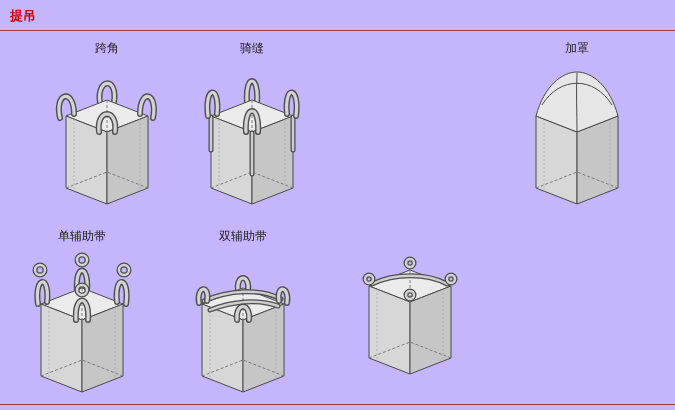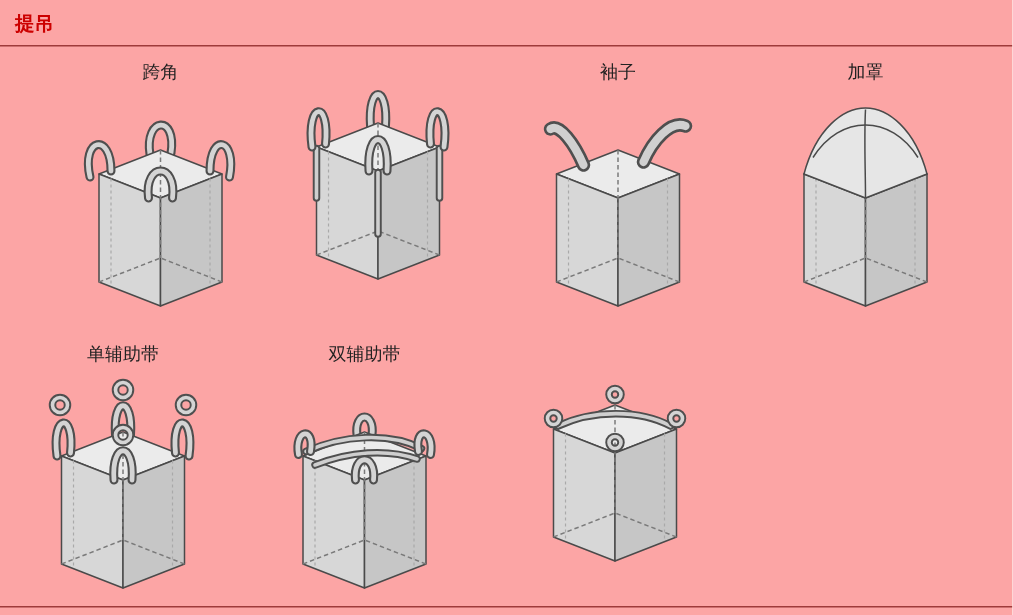--- a/index.html
+++ b/index.html
@@ -1,19 +1,19 @@
 <!DOCTYPE html>
 <html><head>
 <meta charset="utf-8">
 <style>
   html,body{margin:0;padding:0;background:#fff;}
   #page{
     position:relative;
     width:675px;height:410px;
-    background:#fca5a5;
+    background:#c4b5fd;
     font-family:"DejaVu Sans","Liberation Sans",sans-serif;
     overflow:hidden;
     text-decoration:underline;
   }
   .page-title{
     position:absolute;left:10px;top:7px;
     font-size:13px;font-weight:bold;color:#cc0000;
   }
   .rule{position:absolute;left:0;width:675px;height:1px;background:#9e3b3b;}
   .rule-top{top:30px;}
@@ -76,20 +76,21 @@
           <path class="tube-i" d="M8,60 C2,34 22,30 22,56"></path>
         <path class="tube-o" d="M88,56 C88,30 106,34 101,60"></path>
           <path class="tube-i" d="M88,56 C88,30 106,34 101,60"></path>
         <path class="tube-o" d="M47,74 C44,50 66,50 63,74"></path>
           <path class="tube-i" d="M47,74 C44,50 66,50 63,74"></path>
       </g>
     </svg>
   </figure>
 
   <figure class="item" style="left:192px;top:40px;">
+    <figcaption class="lbl">骑缝</figcaption>
     <svg class="diagram" viewBox="0 0 110 150">
       <g>
         <path class="tube-o" d="M50,44 C48,16 62,16 60,44"></path>
           <path class="tube-i" d="M50,44 C48,16 62,16 60,44"></path>
       </g>
       <use href="#bag-box"></use>
       <g>
         <path class="belt-o" d="M55,75 L55,116"></path>
           <path class="belt-i" d="M55,75 L55,116"></path>
         <path class="belt-o" d="M14,59 L14,92"></path>
@@ -101,32 +102,20 @@
         <path class="tube-o" d="M11,58 C7,28 23,26 20,56"></path>
           <path class="tube-i" d="M11,58 C7,28 23,26 20,56"></path>
         <path class="tube-o" d="M90,56 C87,26 103,28 99,58"></path>
           <path class="tube-i" d="M90,56 C87,26 103,28 99,58"></path>
         <path class="tube-o" d="M49,74 C47,46 63,46 61,74"></path>
           <path class="tube-i" d="M49,74 C47,46 63,46 61,74"></path>
       </g>
     </svg>
   </figure>
 
-  <figure class="item" style="left:352px;top:40px;">
-    <figcaption class="lbl">袖子</figcaption>
-    <svg class="diagram" viewBox="0 0 110 150">
-      <use href="#bag-box"></use>
-      <g>
-        <path class="sleeve-o" d="M32,52 C26,38 16,24 10,28"></path>
-          <path class="sleeve-i" d="M32,52 C26,38 16,24 10,28"></path>
-        <path class="sleeve-o" d="M72,50 C78,36 90,22 100,26"></path>
-          <path class="sleeve-i" d="M72,50 C78,36 90,22 100,26"></path>
-      </g>
-    </svg>
-  </figure>
 
   <figure class="item" style="left:517px;top:40px;">
     <figcaption class="lbl">加罩</figcaption>
     <svg class="diagram" viewBox="0 0 110 150">
       <use href="#bag-box"></use>
       <g>
         <path class="hood" d="M14,58 C22,28 40,14 55,14 C70,14 88,28 96,58 L55,74 Z"></path>
         <path class="hood-rib" d="M20,47 C38,18 72,18 90,47"></path>
         <path class="hood-rib" d="M55,15 C54,35 55,55 55,74"></path>
       </g>

